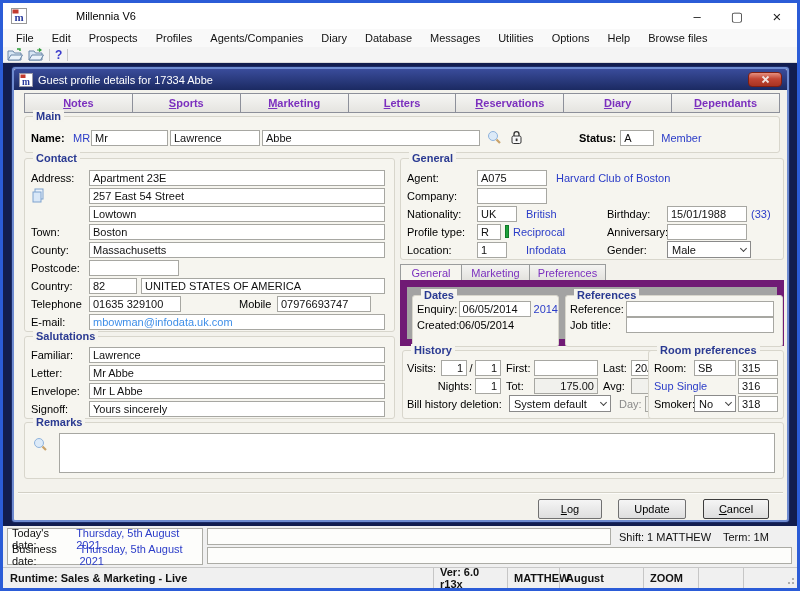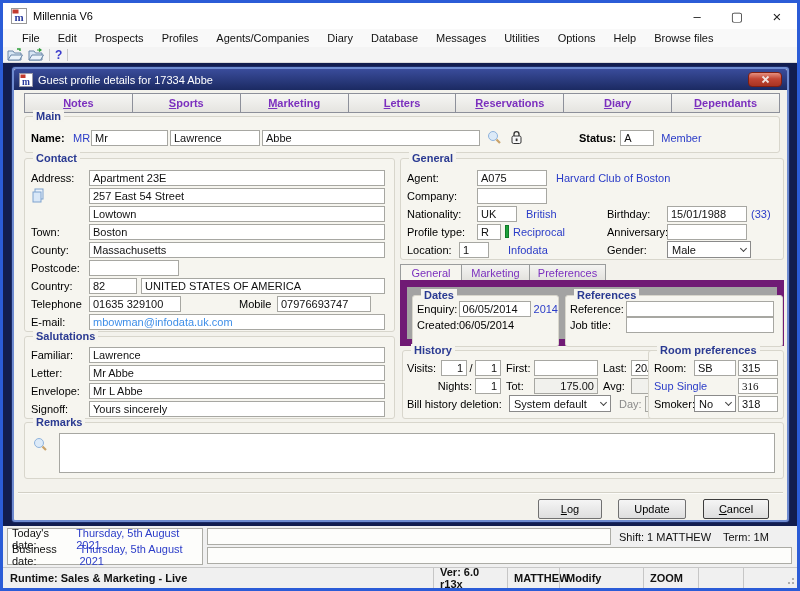--- a/index.html
+++ b/index.html
@@ -1,24 +1,24 @@
 <!DOCTYPE html>
 <html><head>
 <meta charset="utf-8">
 <style>
   * { margin:0; padding:0; box-sizing:border-box; }
   body { background:#555; font-family:"Liberation Sans", sans-serif; }
   .win { position:relative; width:800px; height:591px; border:3px solid #2B5CD7; background:#F0F0F0;
          font-size:11px; color:#111; overflow:hidden; }
   
   .titlebar { height:26px; background:#FFFFFF; display:flex; align-items:center; padding-left:8px; gap:6px; }
-  .titlebar .title { color:#000; }
+  .titlebar .title { color:#000;margin-left:43px; }
   .wctrls { margin-left:auto; display:flex; height:100%; }
   .wctrl { width:40px; display:flex; align-items:center; justify-content:center; color:#222; font-size:13px; }
-  .menubar { height:18px; background:#F9F9F9; display:flex; align-items:center; padding-left:10px; }
+  .menubar { height:18px; background:#F9F9F9; display:flex; align-items:center; padding-left:4px; }
   .menubar .mi { padding:0 9px; }
   .toolbar { height:16px; background:#F4F4F4; border-bottom:1px solid #DADADA; display:flex; align-items:center; padding-left:4px; gap:5px; }
   .tsep { width:1px; height:12px; background:#C9C9C9; }
   .help-q { color:#3A3ACC; font-weight:bold; font-size:12px; }
   
   .mdi { position:relative; height:463px; background:#121D4F; }
   .dlg { position:absolute; left:9px; top:4px; width:777px; height:455px; border:2px solid #6E8BD0; border-radius:3px;
          background:#F3F2EC; box-shadow:0 0 0 1px #1A2A66; }
   .dlg-tb { height:21px; background:linear-gradient(#3A4C9B,#1B2A62); display:flex; align-items:center; padding:0 5px; gap:5px;
             color:#fff; border-radius:2px 2px 0 0; }
@@ -270,21 +270,21 @@
             <span class="lbl" style="width:70px">Profile type:</span>
             <input class="fld" style="width: 24px;" value="R">
             <span class="greenbar" style="margin-left:4px"></span>
             <span class="blue" style="margin-left:4px">Reciprocal</span>
             <span style="margin-left:auto;display:flex;align-items:center;width:176px">
               <span class="lbl" style="width:60px">Anniversary:</span>
               <input class="fld" style="width: 80px;" value="">
             </span>
           </div>
           <div class="row">
-            <span class="lbl" style="width:52px">Location:</span>
+            <span class="lbl" style="width:70px">Location:</span>
             <input class="fld" style="width: 30px;" value="1">
             <span class="blue" style="margin-left:19px">Infodata</span>
             <span style="margin-left:auto;display:flex;align-items:center;width:176px">
               <span class="lbl" style="width:60px">Gender:</span>
               <span class="sel" style="width:84px">
                 <span>Male</span>
                   <span class="chev"></span>
               </span>
             </span>
           </div>
@@ -364,21 +364,21 @@
 
         <div class="grp" style="left:634px;top:260px;width:136px;height:69px">
           <span class="leg">Room preferences</span>
           <div class="row" style="margin-top:8px;padding-left:5px;padding-right:5px">
             <span class="lbl" style="width:40px">Room:</span>
             <input class="fld" style="width: 42px;" value="SB">
             <input class="fld" style="width: 40px; margin-left: auto;" value="315">
           </div>
           <div class="row" style="padding-left:5px;padding-right:5px">
             <span class="blue">Sup Single</span>
-            <input class="fld" style="width: 40px; margin-left: auto; font-family: Liberation Serif, serif;" value="316">
+            <input class="fld" style="width: 40px; margin-left: auto;" value="316">
           </div>
           <div class="row" style="padding-left:5px;padding-right:5px">
             <span class="lbl" style="width:40px">Smoker:</span>
             <span class="sel" style="width:42px">
               <span>No</span>
                 <span class="chev"></span>
             </span>
             <input class="fld" style="width: 40px; margin-left: auto;" value="318">
           </div>
         </div>
@@ -442,21 +442,21 @@
     <div class="sunk" style="left:204px;top:2px;width:404px;height:17px"></div>
     <span style="position:absolute;left:616px;top:5px">Shift: 1 MATTHEW</span>
     <span style="position:absolute;left:720px;top:5px">Term: 1M</span>
     <div class="sunk" style="left:204px;top:21px;width:585px;height:17px"></div>
   </div>
 
   <div class="statusbar">
     <div style="flex:1;padding-left:7px">Runtime: Sales &amp; Marketing - Live</div>
     <div class="scell" style="width:74px">Ver: 6.0 r13x</div>
     <div class="scell" style="width:52px">MATTHEW</div>
-    <div class="scell" style="width:84px">Modify</div>
+    <div class="scell" style="width:84px">August</div>
     <div class="scell" style="width:55px">ZOOM</div>
     <div class="scell" style="width:45px"></div>
     <div class="scell" style="width:42px"></div>
     <div class="grip">
       <svg width="12" height="12" style="position:absolute;bottom:2px;right:1px">
           <circle cx="9" cy="9" r="1" fill="#999"></circle>
           <circle cx="9" cy="5" r="1" fill="#999"></circle>
           <circle cx="5" cy="9" r="1" fill="#999"></circle>
         </svg>
     </div>

